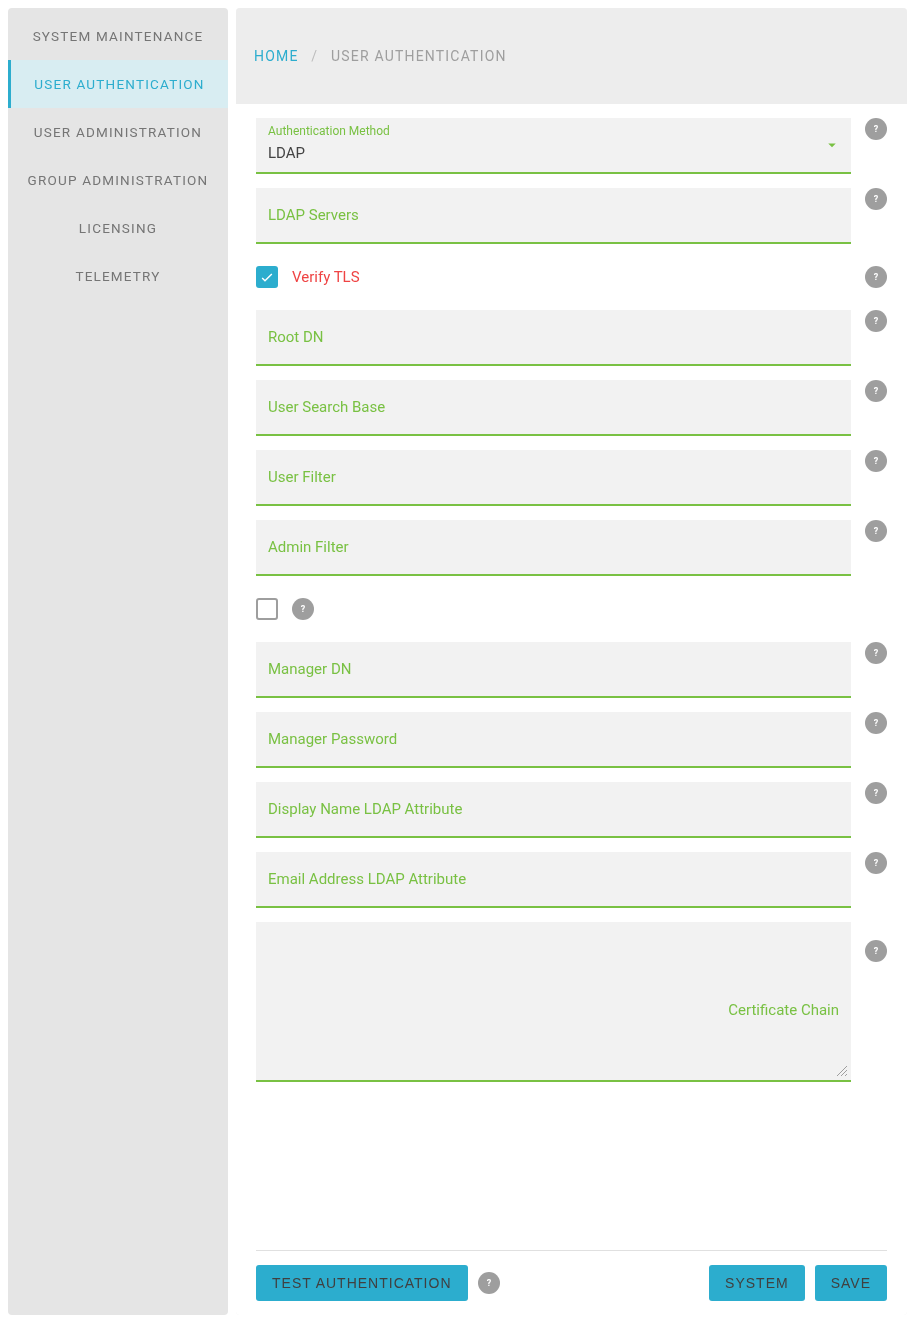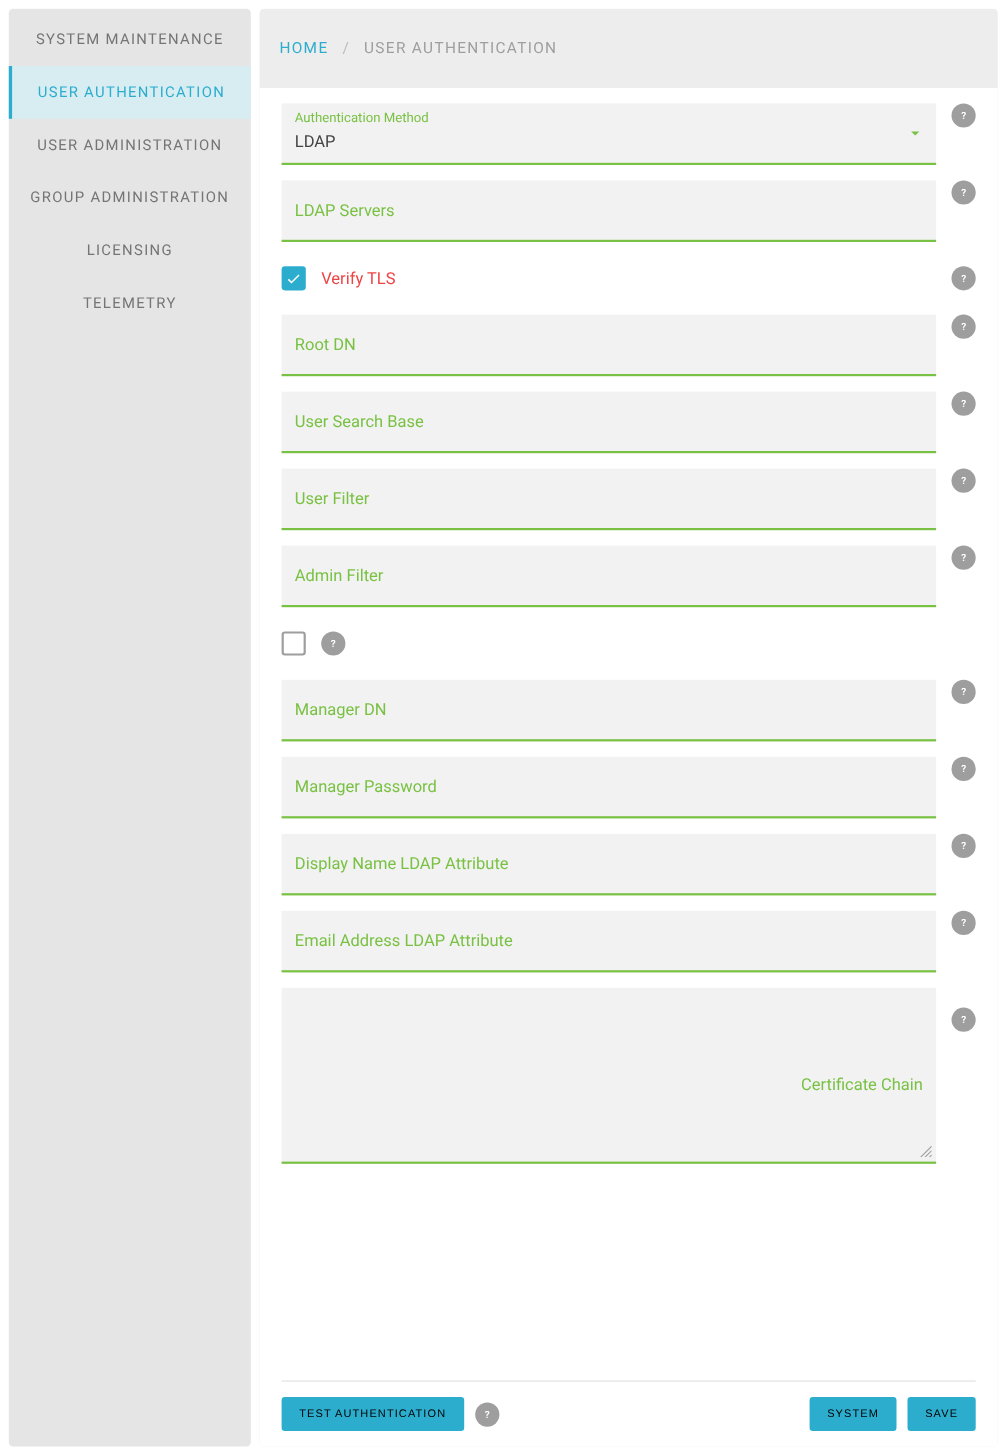--- a/index.html
+++ b/index.html
@@ -35,21 +35,21 @@
     .main {
       flex: 1;
       display: flex;
       flex-direction: column;
       background: #F2F2F2;
       border-radius: 4px;
       overflow: hidden;
     }
     .breadcrumb {
       background: #EDEDED;
-      padding: 28px 18px;
+      padding: 40px 18px;
       font-size: 14px;
       letter-spacing: 1.2px;
       color: #9E9E9E;
     }
     .breadcrumb a { color: #2CADCE; text-decoration: none; }
     .breadcrumb .sep { margin: 0 8px; color:#BDBDBD;}
     .form-area {
       background: #fff;
       flex: 1;
       padding: 14px 20px 14px 20px;
@@ -133,24 +133,24 @@
       border-top: 1px solid #E0E0E0;
       margin-top:auto;
       padding-top:14px;
       display:flex;
       align-items:center;
       gap:10px;
     }
     .btn {
       border:none; cursor:pointer;
       padding: 10px 16px;
-      font-size: 10px;
+      font-size: 14px;
       letter-spacing:1px;
       border-radius:3px;
-      color:#000000;
+      color:#404040;
       background:#2CADCE;
     }
     .footer .spacer{flex:1;}
     input.hidden-input, textarea.hidden-input{
       position:absolute; inset:0; opacity:0; border:0; background:transparent;
     }
   </style>
 </head>
 <body>
 

